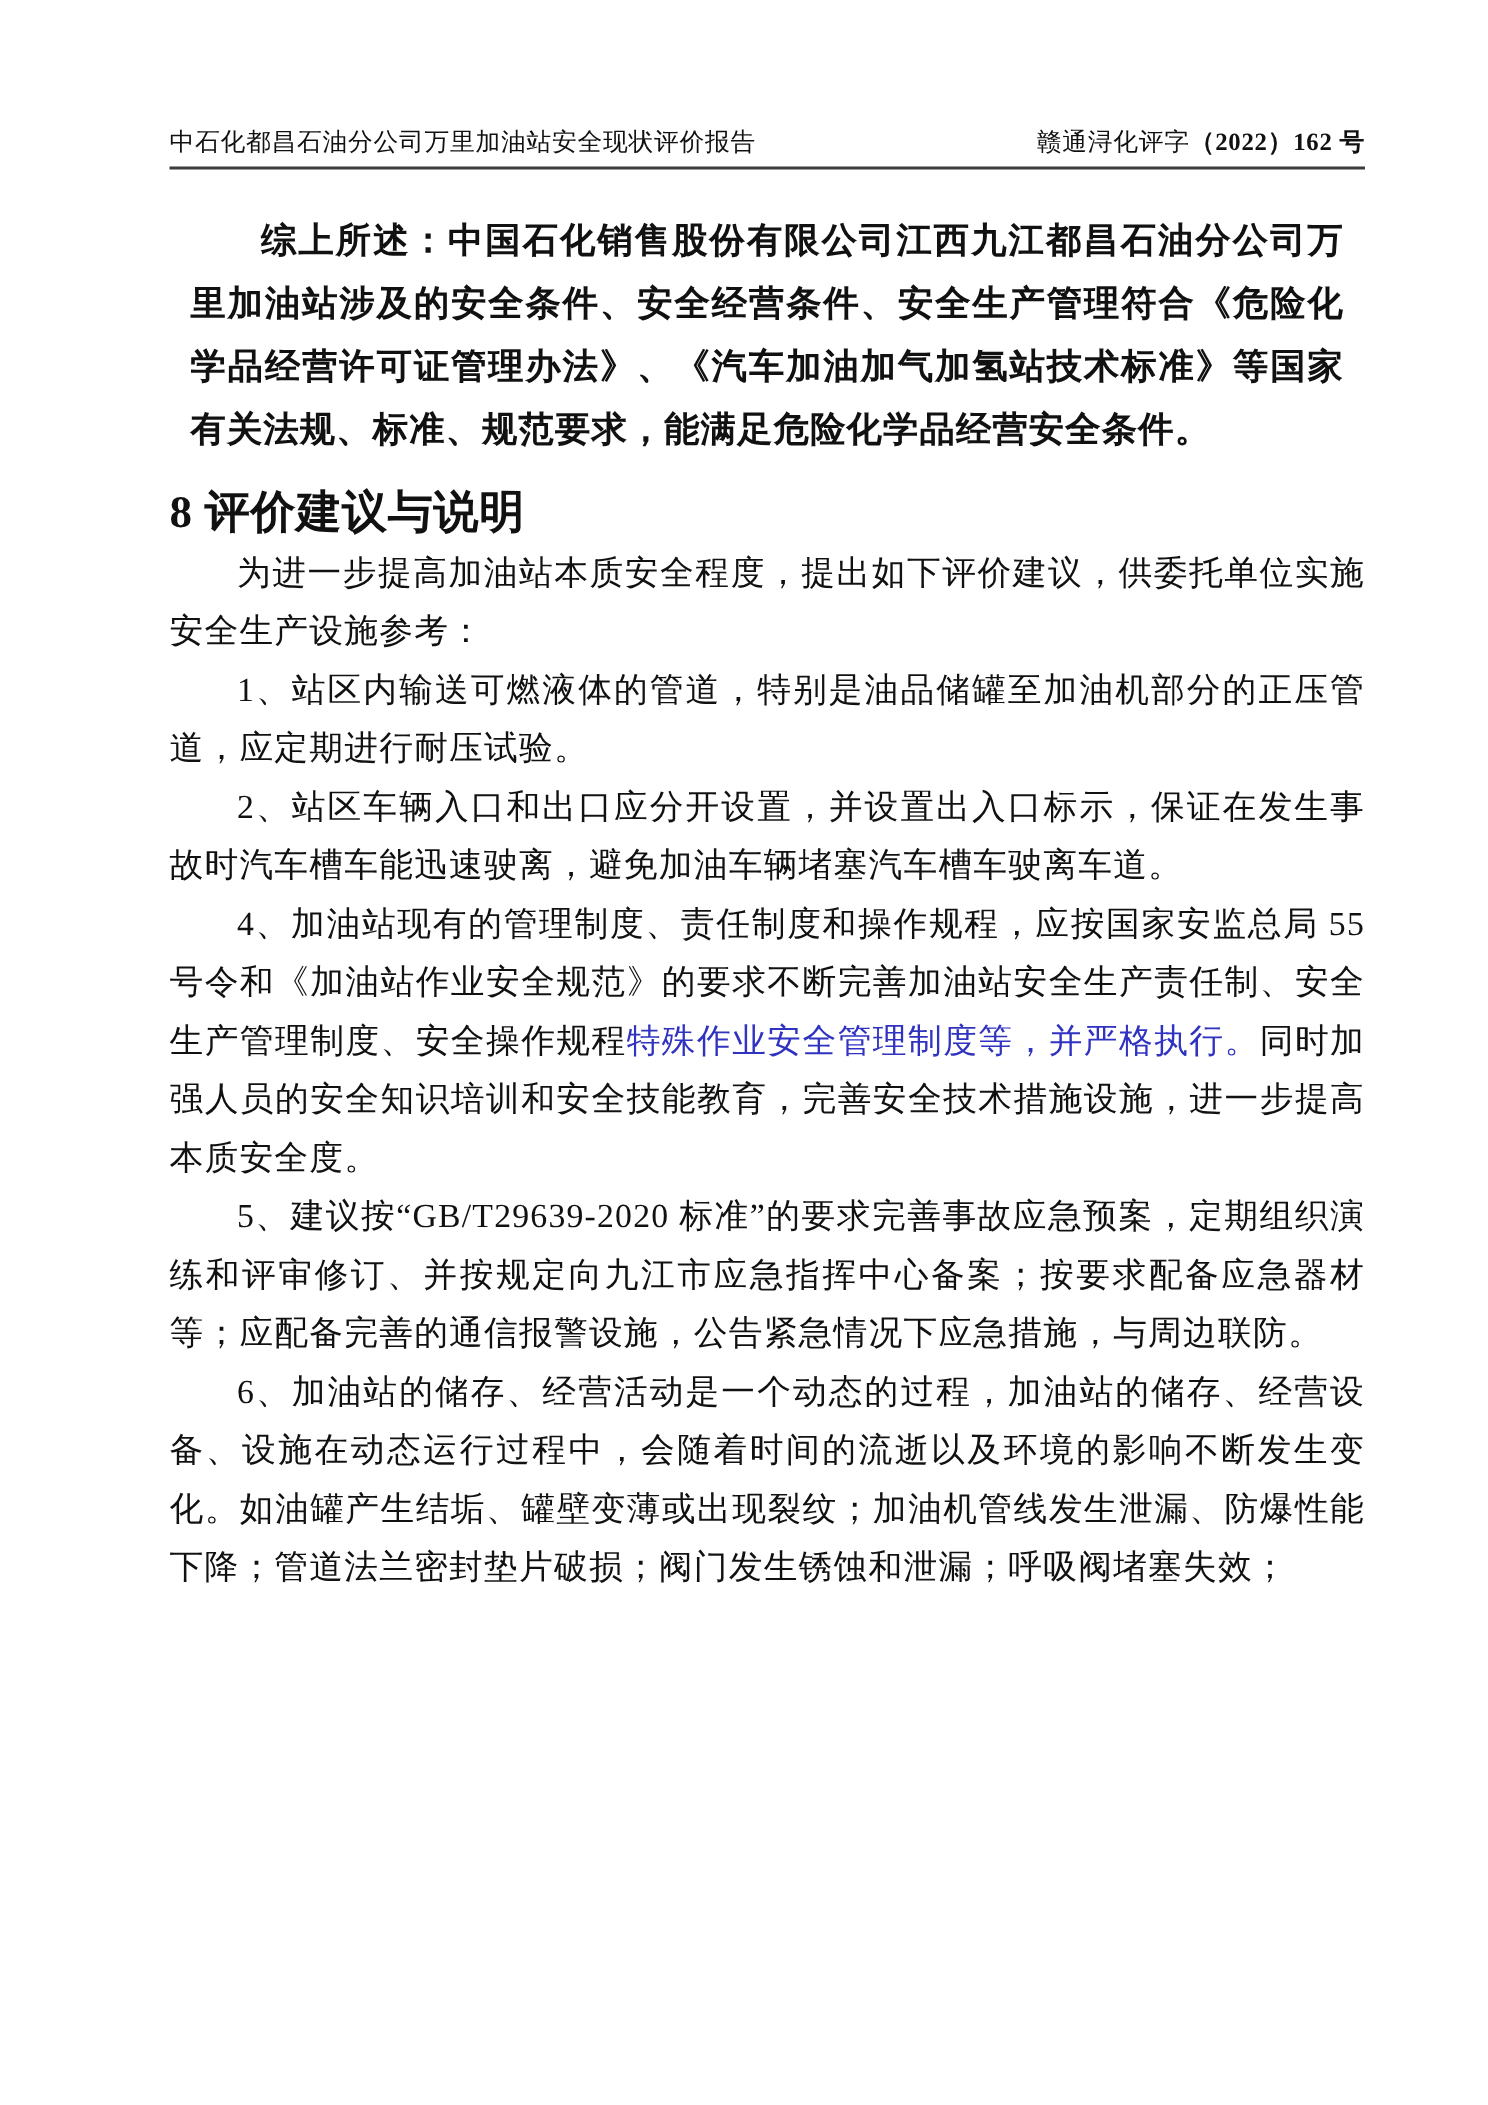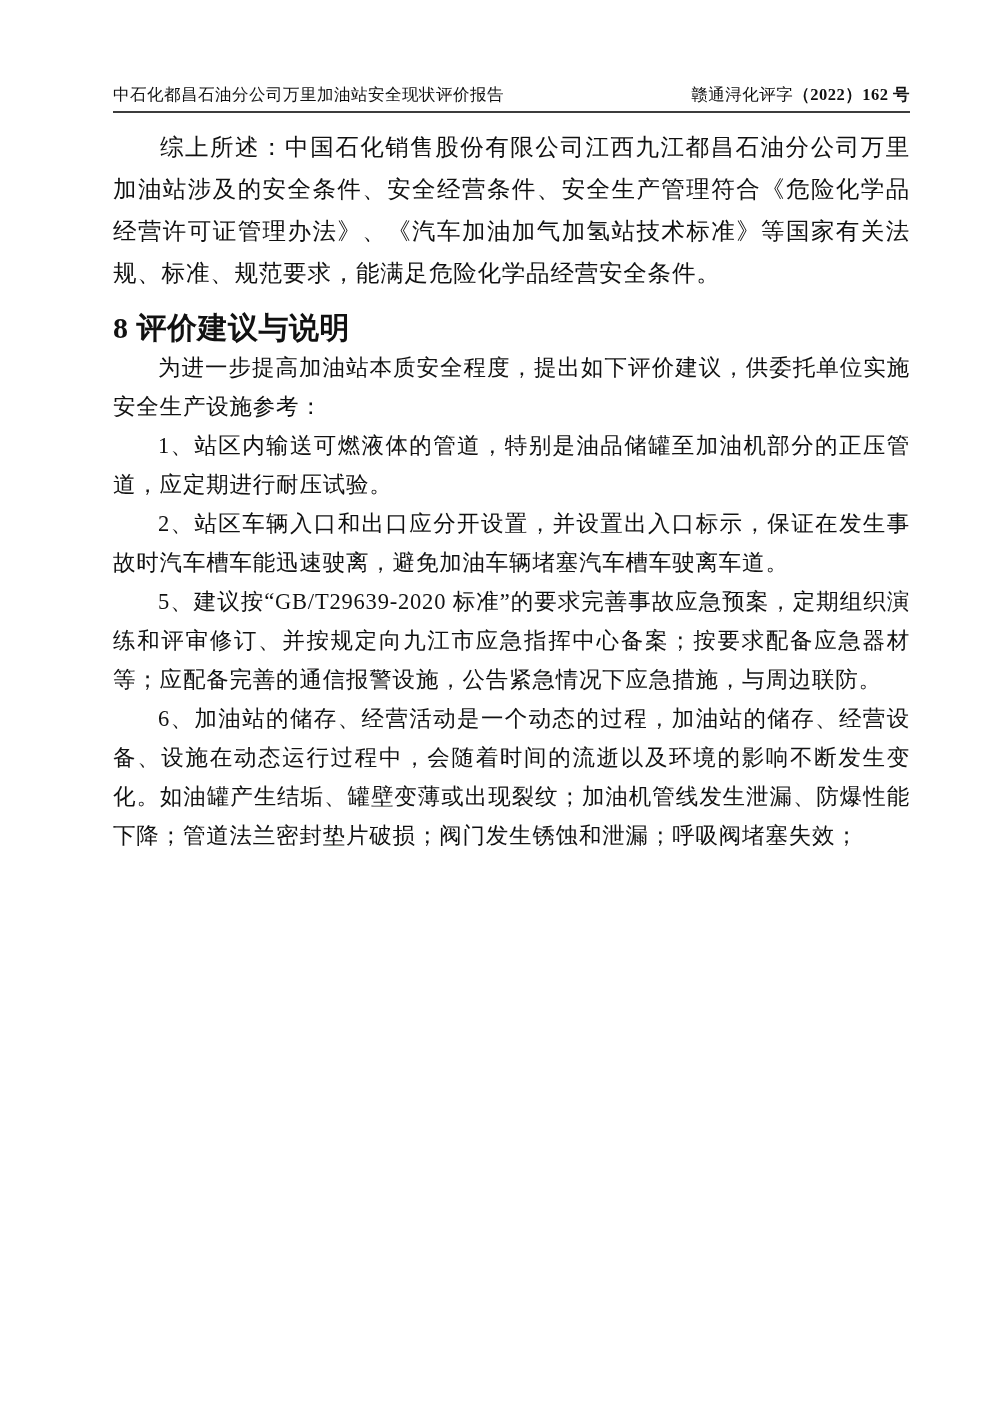--- a/index.html
+++ b/index.html
@@ -37,22 +37,22 @@
   
   .content {
     position: absolute;
     top: 126px;
     left: 113px;
     width: 797px;
     text-align: justify;
     overflow-wrap: anywhere;
   }
   .summary-para {
-    margin: 0;
-    font-weight: normal;
+    margin: 14px;
+    font-weight: bold;
     font-size: 23.5px;
     line-height: 42px;
     text-indent: 2em;
     letter-spacing: 0.8px;
   }
   .section-heading {
     margin: 14px 0 0 0;
     font-size: 30px;
     line-height: 40px;
     font-weight: bold;
@@ -110,20 +110,21 @@
     <h1 class="section-heading">8 评价建议与说明</h1>
 
 
     <p class="body-para first">为进一步提高加油站本质安全程度，提出如下评价建议，供委托单位实施安全生产设施参考：</p>
 
     <p class="body-para">1、站区内输送可燃液体的管道，特别是油品储罐至加油机部分的正压管道，应定期进行耐压试验。</p>
 
     <p class="body-para">2、站区车辆入口和出口应分开设置，并设置出入口标示，保证在发生事故时汽车槽车能迅速驶离，避免加油车辆堵塞汽车槽车驶离车道。</p>
 
 
+    <p class="body-para"><span>4、加油站现有的管理制度、责任制度和操作规程，应按国家安监总局 55 号令和《加油站作业安全规范》的要求不断完善加油站安全生产责任制、安全生产管理制度、安全操作规程</span><span class="highlight-blue">特殊作业安全管理制度等，并严格执行。</span><span>同时加强人员的安全知识培训和安全技能教育，完善安全技术措施设施，进一步提高本质安全度。</span></p>
 
     <p class="body-para">5、建议按“GB/T29639-2020 标准”的要求完善事故应急预案，定期组织演练和评审修订、并按规定向九江市应急指挥中心备案；按要求配备应急器材等；应配备完善的通信报警设施，公告紧急情况下应急措施，与周边联防。</p>
 
     <p class="body-para">6、加油站的储存、经营活动是一个动态的过程，加油站的储存、经营设备、设施在动态运行过程中，会随着时间的流逝以及环境的影响不断发生变化。如油罐产生结垢、罐壁变薄或出现裂纹；加油机管线发生泄漏、防爆性能下降；管道法兰密封垫片破损；阀门发生锈蚀和泄漏；呼吸阀堵塞失效；</p>
 
   </div>
 
   <div class="page-footer">
     <span>72</span>
   </div>

